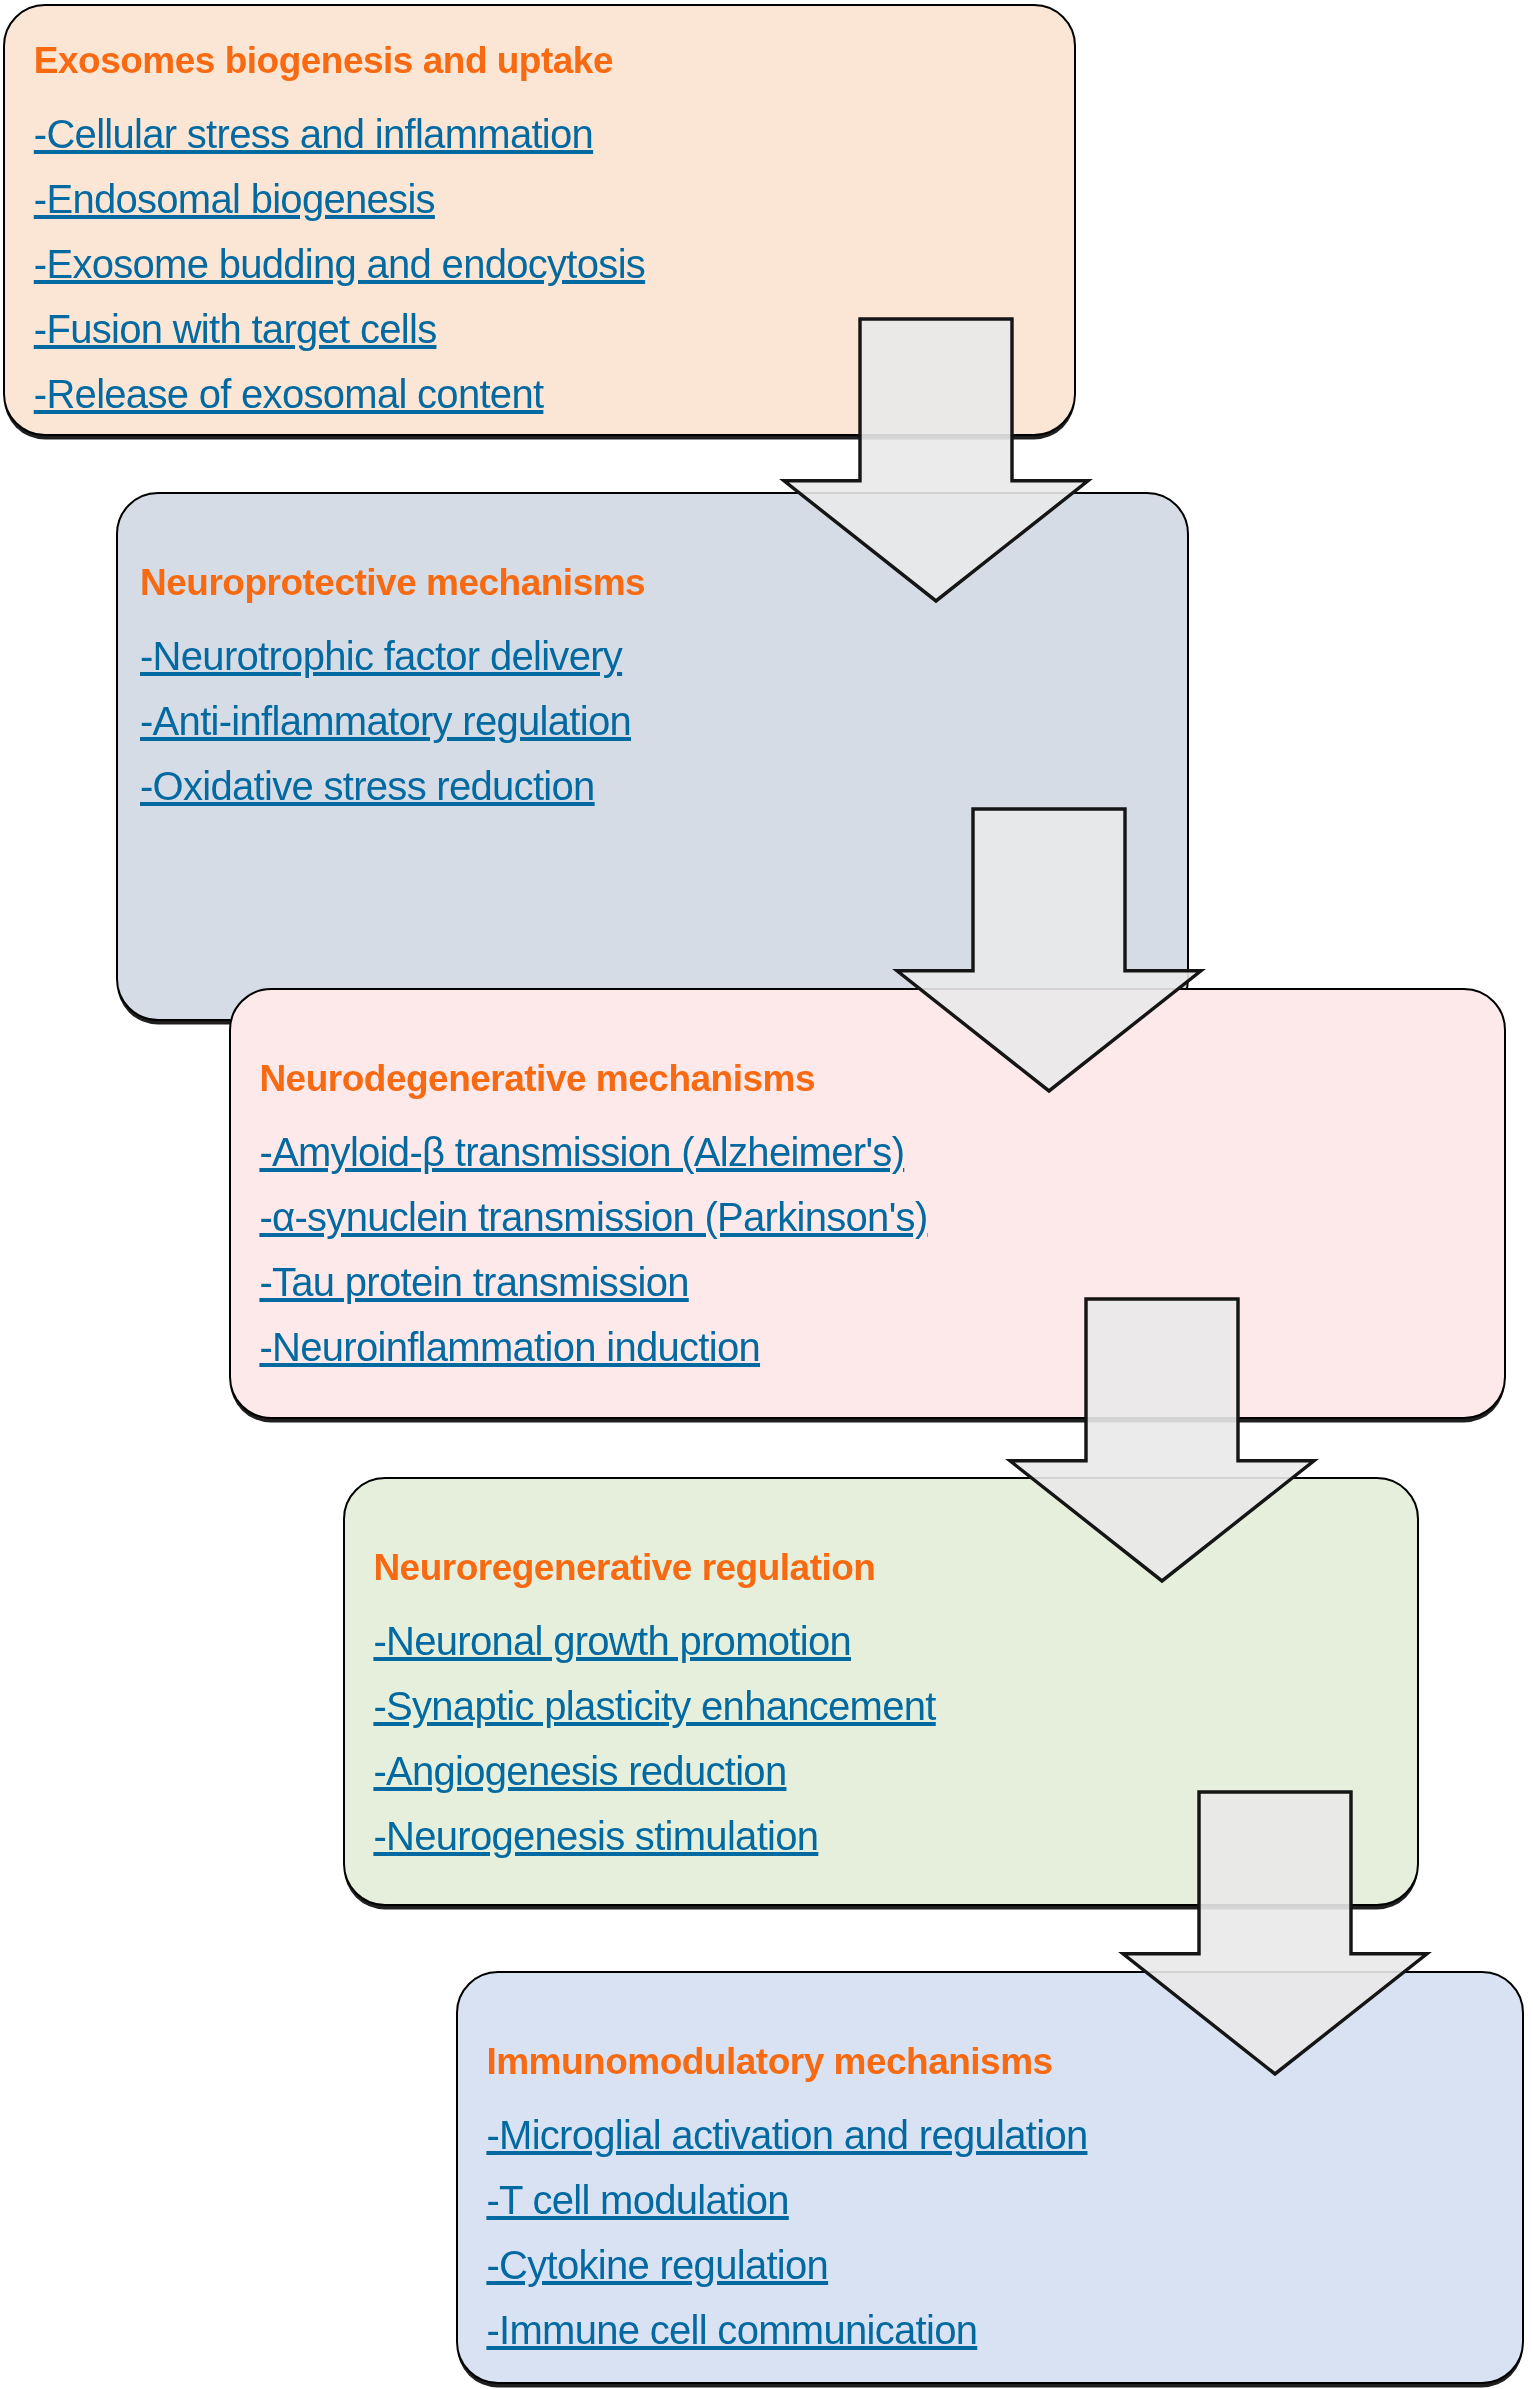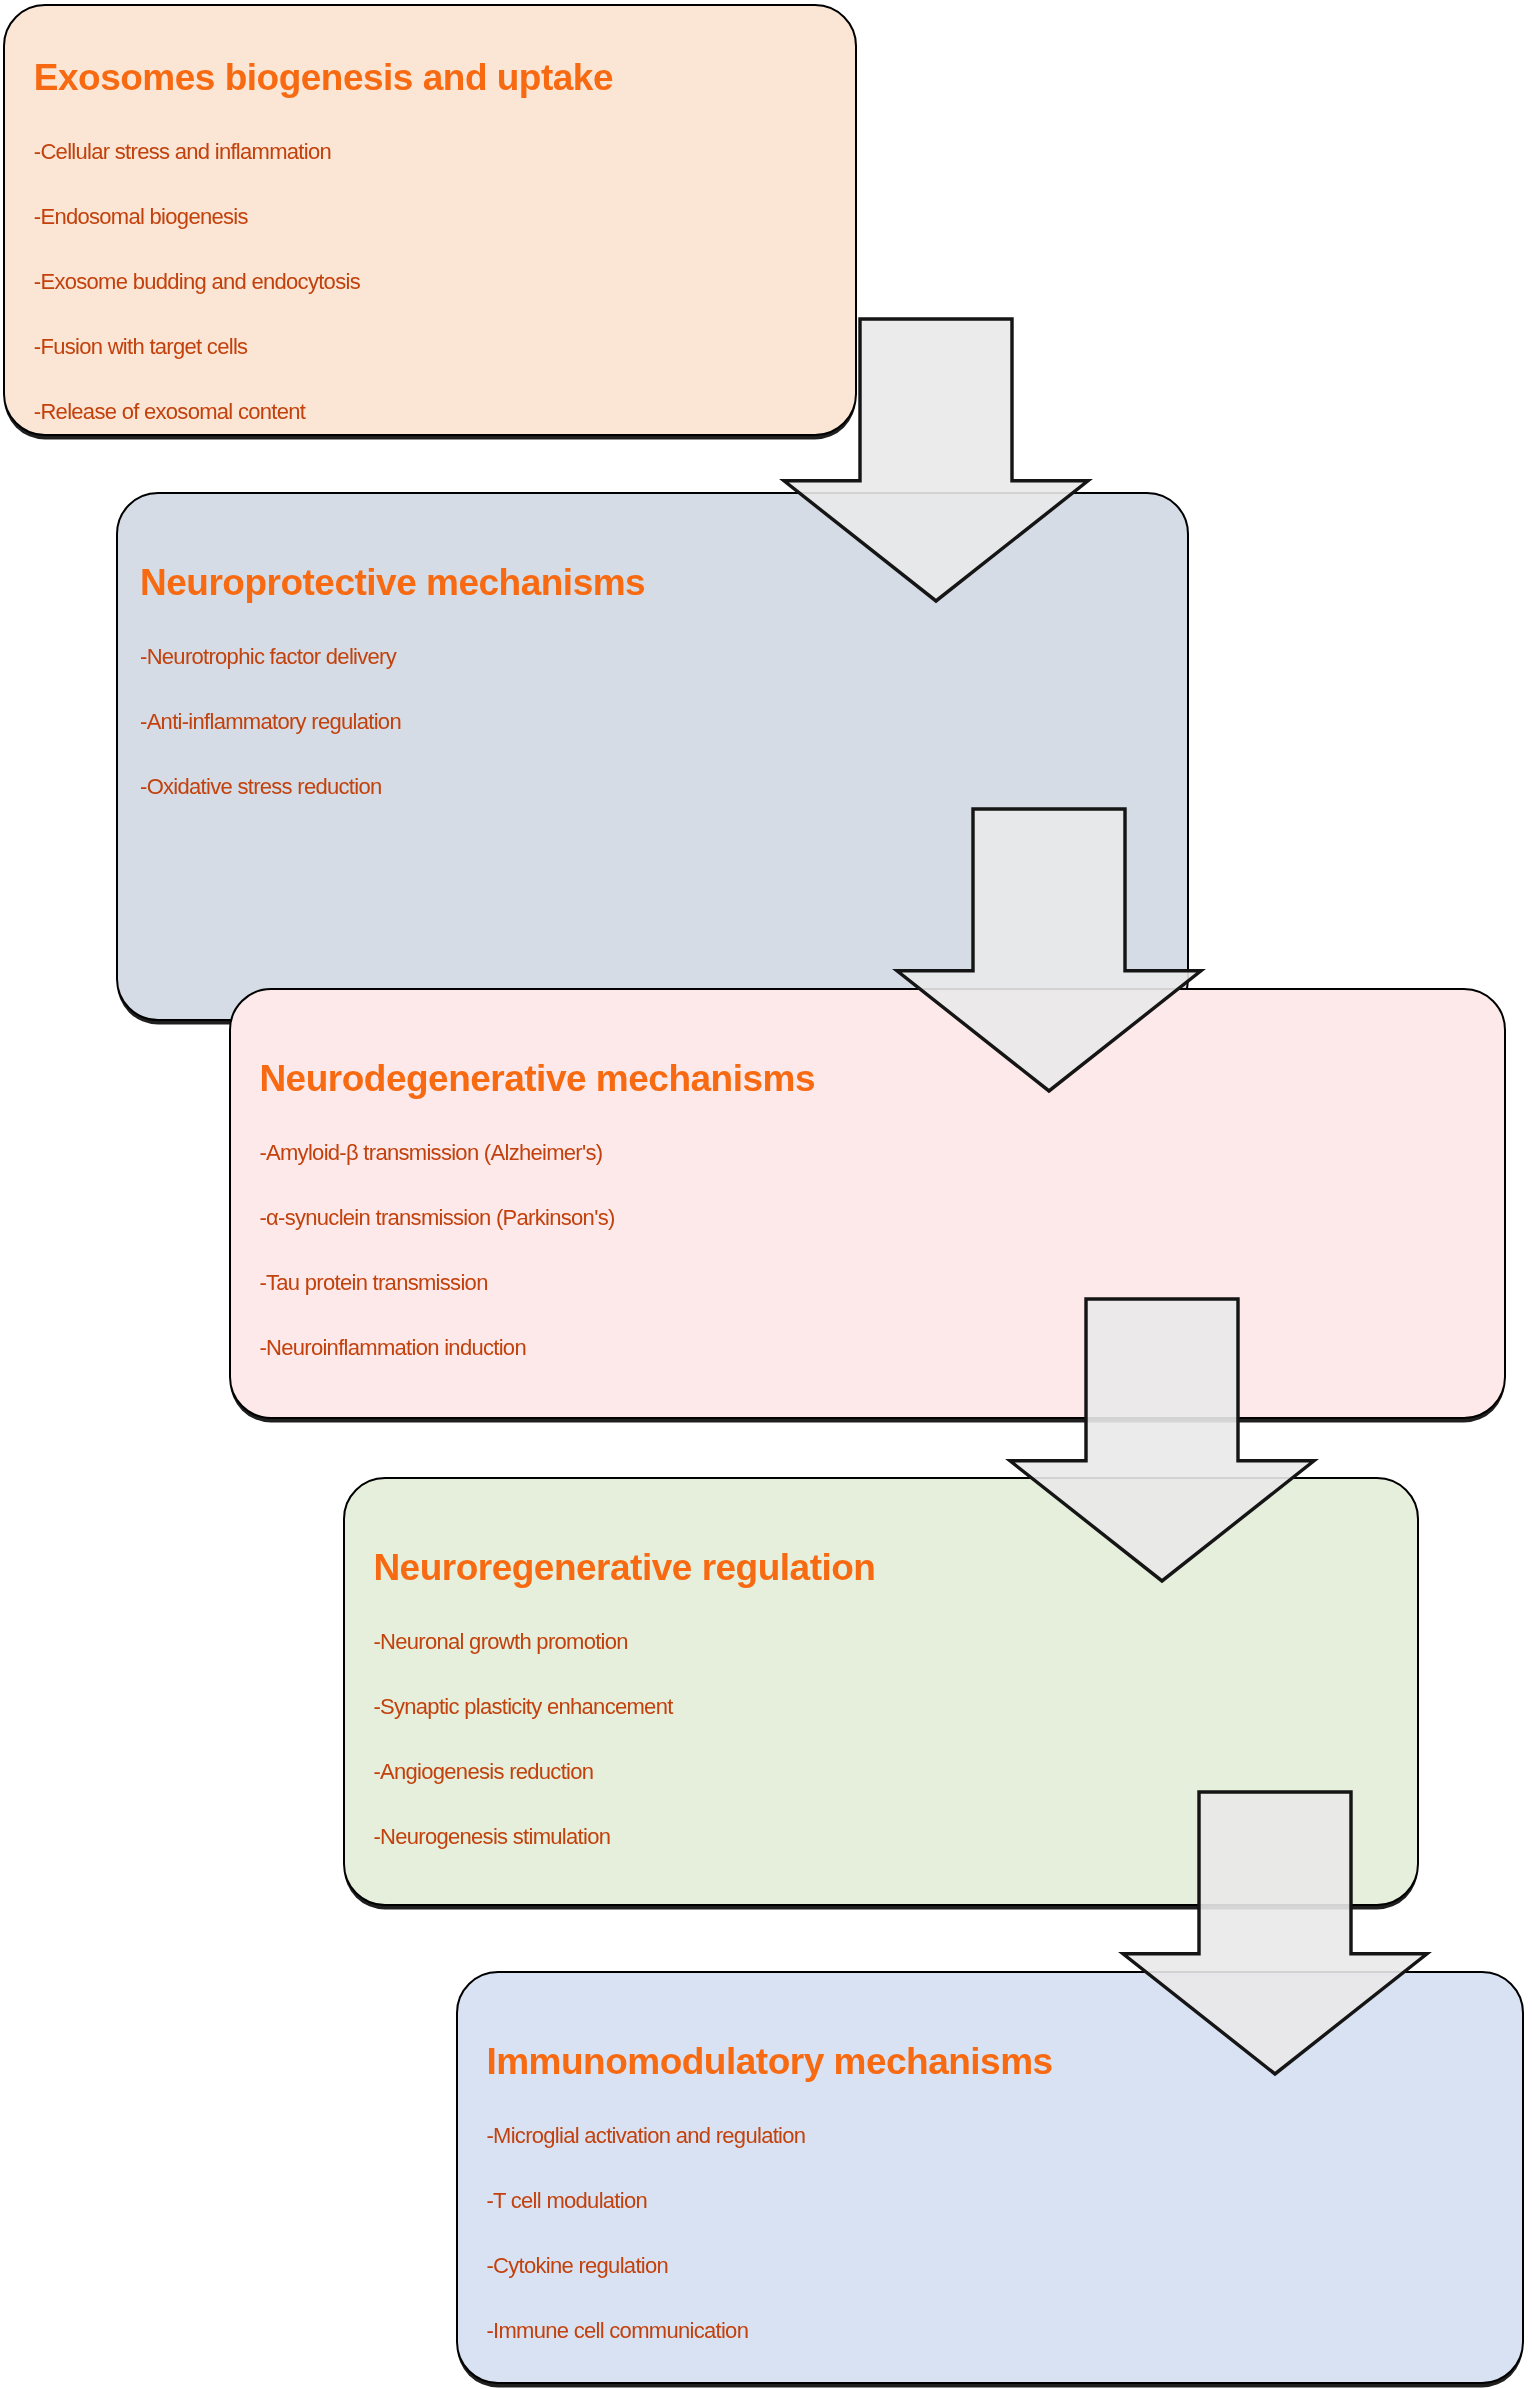--- a/index.html
+++ b/index.html
@@ -18,40 +18,41 @@
 
   
   .box {
     position: absolute;
     box-sizing: border-box;
     border: 2.5px solid #000000;
     border-radius: 42px;
     padding: 69px 28.4px 19.6px 28.4px;
     box-shadow: 0 4.4px 0 -1px rgba(0, 0, 0, 0.88);
   }
-  .box1 { left: 3.4px;   top: 3.9px;    width: 854px; height: 432px; padding-top: 52px; }
+  .box1 { left: 3.4px;   top: 3.9px;    width: 1073px; height: 432px; padding-top: 35px; }
   .box2 { left: 116px; top: 492px; width: 1073px; height: 529px; padding-left: 22px; }
   .box3 { left: 229px; top: 988px; width: 1277px; height: 431px; }
   .box4 { left: 343px; top: 1477px; width: 1076px; height: 429px; }
   .box5 { left: 456px; top: 1971px; width: 1068px; height: 413px; }
 
   .box-title {
     margin: 0 0 20.6px 0;
     font-size: 37px;
     line-height: 1.1;
     font-weight: bold;
     letter-spacing: -0.5px;
     color: var(--accent, #F76A12);
   }
   .box-item {
-    font-size: 22px;
+    font-size: 40px;
     line-height: 65px;
     letter-spacing: -0.7px;
-    color: #c2410c;
+    color: #0369a1;
     white-space: nowrap;
+    text-decoration: underline;
   }
 
   
   .flow-arrow {
     position: absolute;
     width: 304px;
     height: 282px;
     overflow: visible;
   }
   .flow-arrow polygon {

